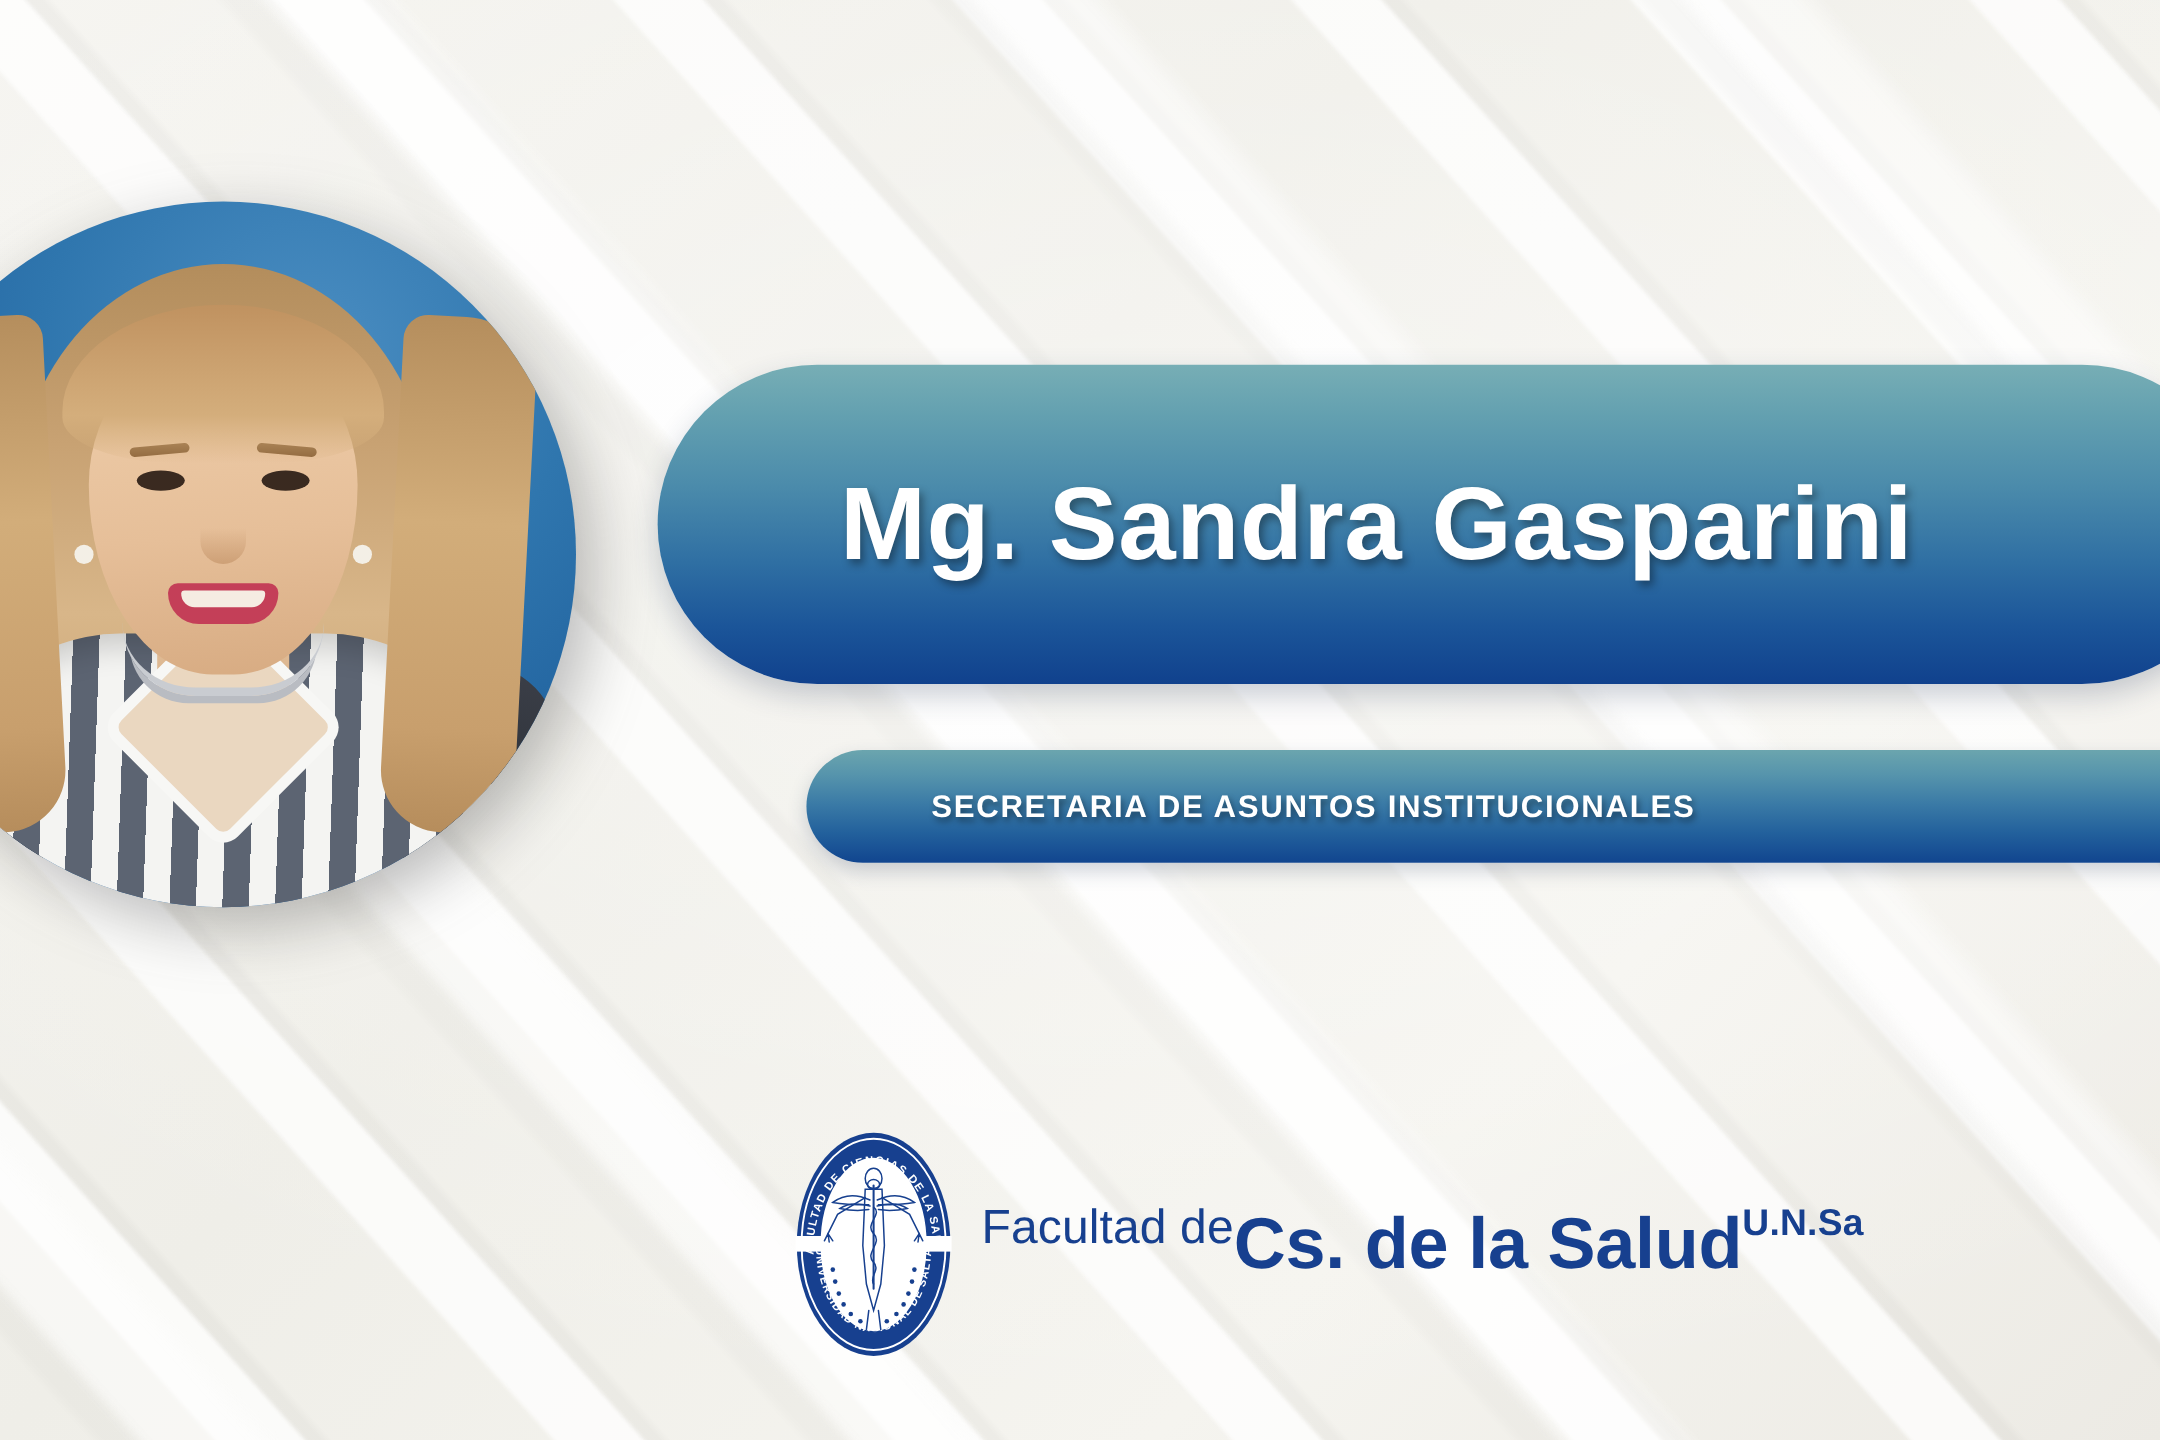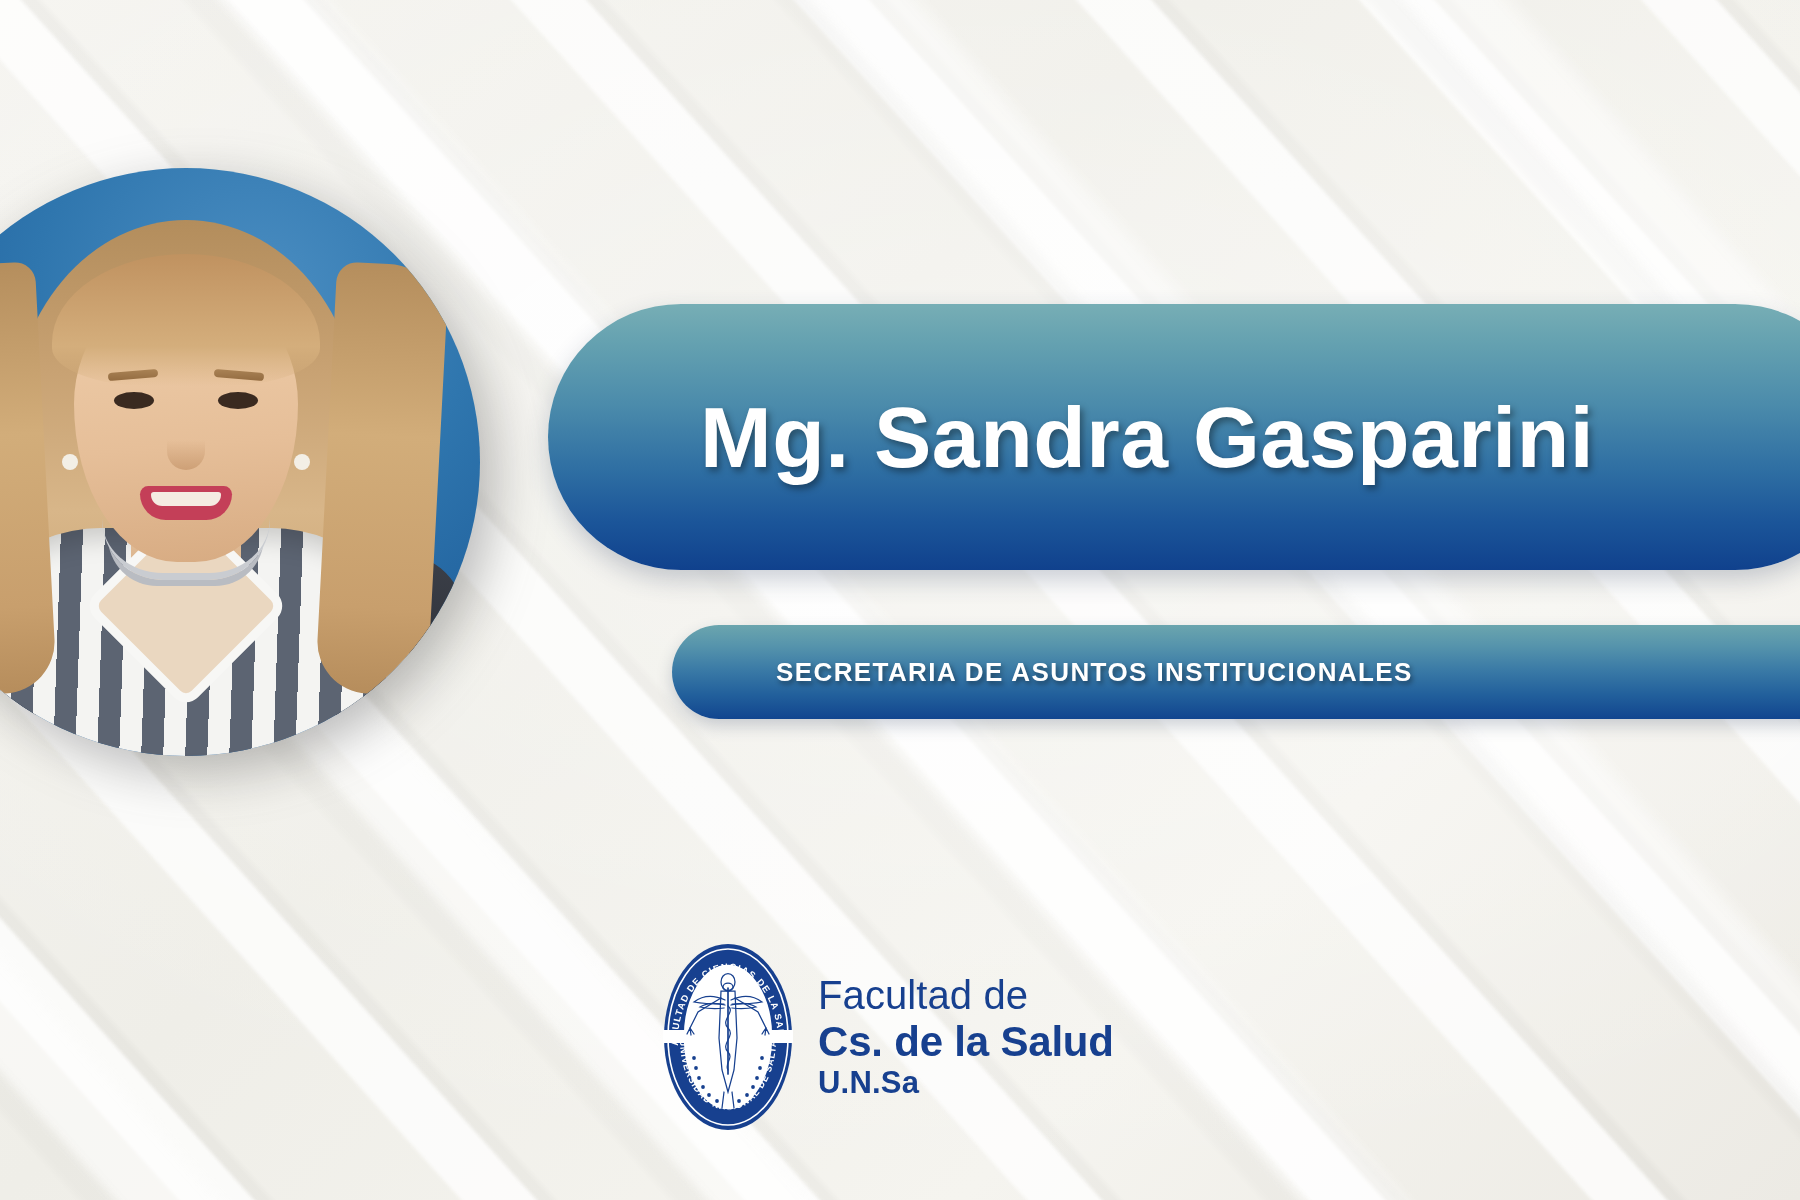--- a/index.html
+++ b/index.html
@@ -304,27 +304,27 @@
     position: absolute;
     left: 662px;
     top: 942px;
     display: flex;
     align-items: center;
     gap: 24px;
   }
   .seal { width: 132px; height: 190px; display: block; }
   .logo-text {
     display: flex;
-    flex-direction: column;
+    flex-direction: row;
     justify-content: center;
     line-height: 1.04;
     color: #17408f;
   }
   .logo-l1 { font-size: 40px; font-weight: 400; letter-spacing: 0.1px; }
-  .logo-l2 { font-size: 42px; font-weight: 700; letter-spacing: -0.2px; margin: 3px 0 3px; }
+  .logo-l2 { font-size: 60px; font-weight: 700; letter-spacing: -0.2px; margin: 3px 0 3px; }
   .logo-l3 { font-size: 31px; font-weight: 700; letter-spacing: 0.2px; }
 </style>
 </head>
 <body>
 
 <div id="stage">
 
   <div class="bg-base"></div>
   <div class="bg-bands"></div>
   <div class="bg-bands2"></div>

